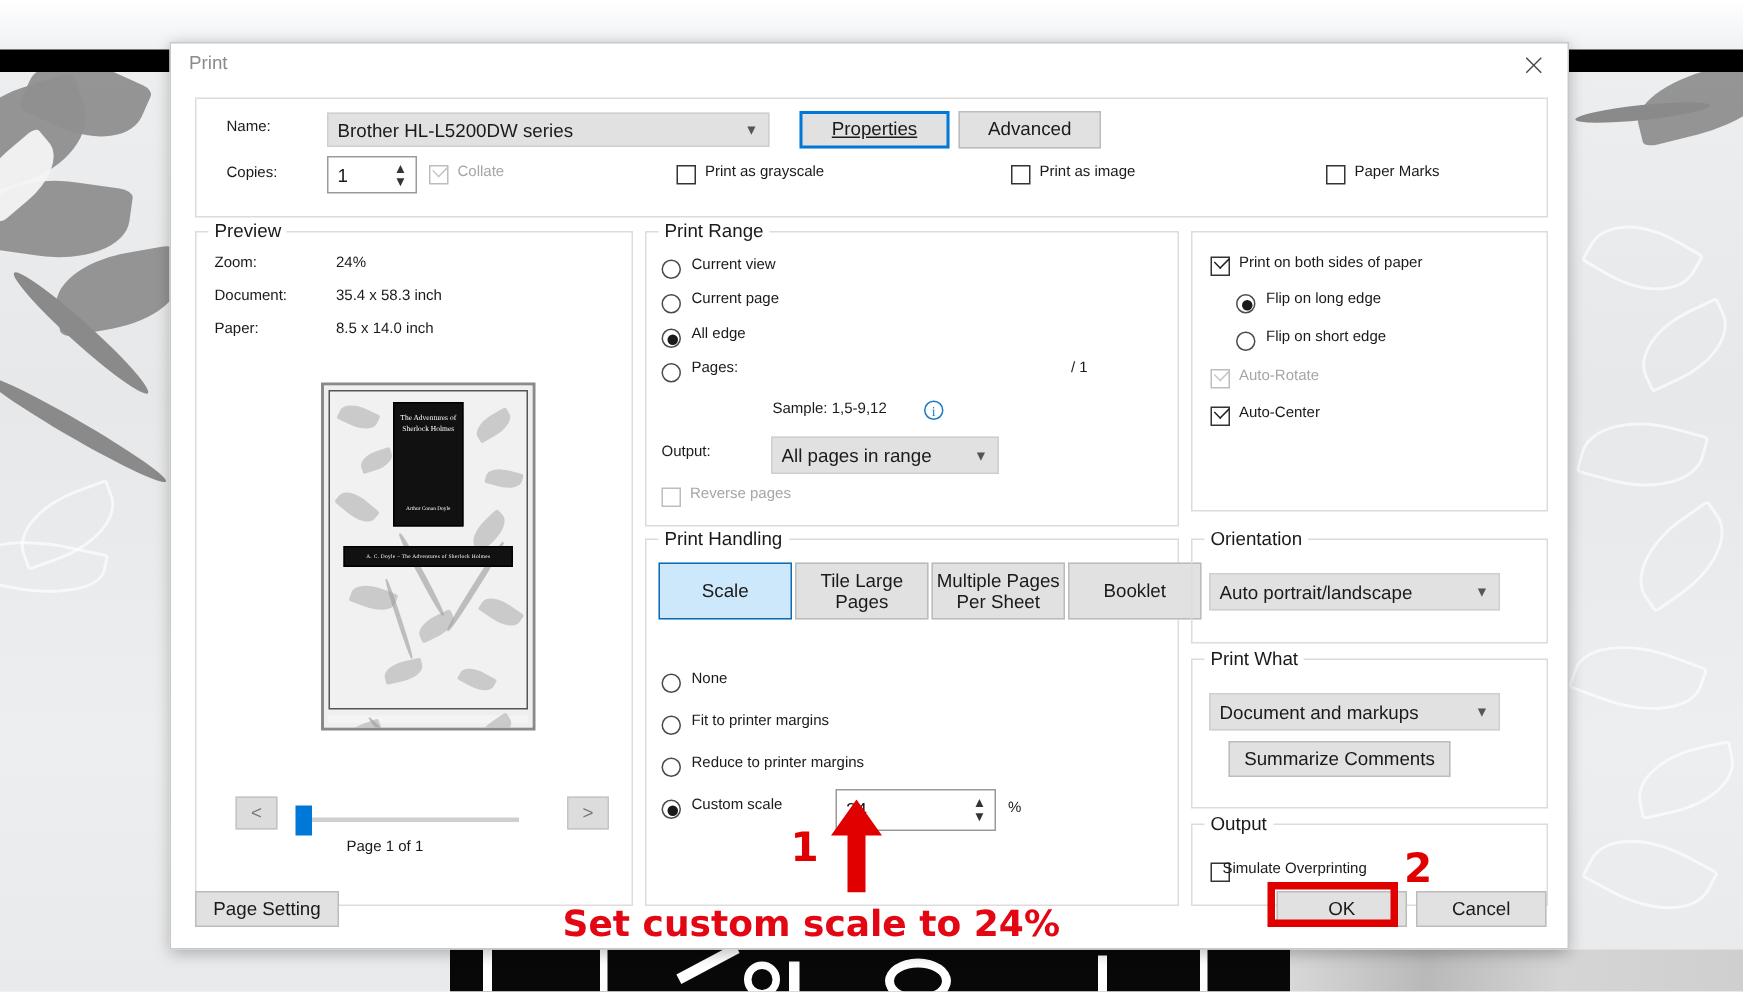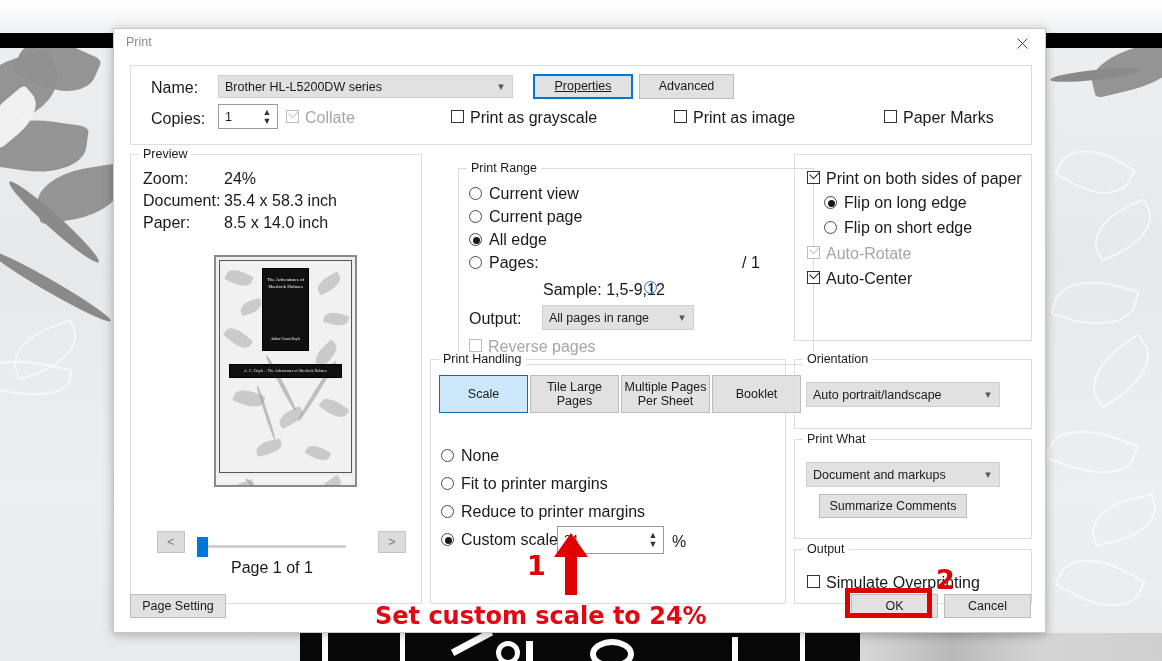--- a/index.html
+++ b/index.html
@@ -32,21 +32,21 @@
   .closebtn{position:absolute;right:0;top:0;width:45px;height:28px;display:flex;align-items:center;justify-content:center;color:#4a4a4a;font-size:15px;cursor:default;}
 
   
   .group{position:absolute;border:1px solid #dcdcdc;}
   .group > legend, .glabel{
     position:absolute;top:-8px;left:8px;background:#fff;padding:0 4px;font-size:12.5px;color:#1a1a1a;
   }
   .plain-box{position:absolute;border:1px solid #dcdcdc;}
 
   label,span,div{box-sizing:border-box;}
-  .lbl{position:absolute;font-size:16px;color:#1a1a1a;white-space:nowrap;}
+  .lbl{position:absolute;font-size:10px;color:#1a1a1a;white-space:nowrap;}
   .lbl.dim{color:#a6a6a6;}
 
   
   .combo{position:absolute;background:#e1e1e1;border:1px solid #cfcfcf;display:flex;align-items:center;padding-left:6px;font-size:12.5px;color:#1a1a1a;}
   .combo .cv{flex:1;overflow:hidden;white-space:nowrap;}
   .combo .chev{width:22px;text-align:center;color:#555;font-size:11px;}
   
   .tinput{position:absolute;background:#fff;border:1px solid #ccc;display:flex;align-items:center;padding-left:6px;font-size:12.5px;color:#1a1a1a;}
   .tinput.gray{color:#8c8c8c;}
   
@@ -231,21 +231,21 @@
       <span>&lt;</span>
     </div>
     <div class="slider-track" style="left:68px;top:390px;width:147px;"></div>
     <div class="slider-thumb" style="left:66px;top:382px;"></div>
     <div class="lbl" style="left:100px;top:404px;">Page 1 of 1</div>
     <div class="btn nav" style="left:247px;top:376px;width:28px;height:22px;">
       <span>&gt;</span>
     </div>
   </div>
 
-  <div class="group" style="left:316px;top:139px;width:356px;height:197px;margin-left:28px;">
+  <div class="group" style="left:316px;top:125px;width:356px;height:197px;">
     <div class="glabel">Print Range</div>
 
     <div class="rd" style="left:10px;top:18px;"></div>
     <div class="lbl" style="left:30px;top:16px;">Current view</div>
 
     <div class="rd" style="left:10px;top:41px;"></div>
     <div class="lbl" style="left:30px;top:39px;">Current page</div>
 
     <div class="rd" style="left:10px;top:64px;">
         <span class="dot"></span>
@@ -348,21 +348,21 @@
       <span class="chev">▾</span>
     </div>
     <div class="btn" style="left:24px;top:54px;width:148px;height:24px;">
       <span>Summarize Comments</span>
     </div>
   </div>
 
   <div class="group" style="left:680px;top:520px;width:238px;height:55px;">
     <div class="glabel">Output</div>
     <div class="cb" style="left:12px;top:25px;"></div>
-    <div class="lbl" style="left:31px;top:24px;">Simulate Overprinting</div>
+    <div class="lbl" style="left:20px;top:24px;">Simulate Overprinting</div>
   </div>
 
   <div class="btn" style="left:16px;top:565px;width:96px;height:24px;">
     <span>Page Setting</span>
   </div>
   <div class="btn" style="left:737px;top:565px;width:87px;height:24px;">
     <span>OK</span>
   </div>
   <div class="btn" style="left:830px;top:565px;width:87px;height:24px;">
     <span>Cancel</span>

